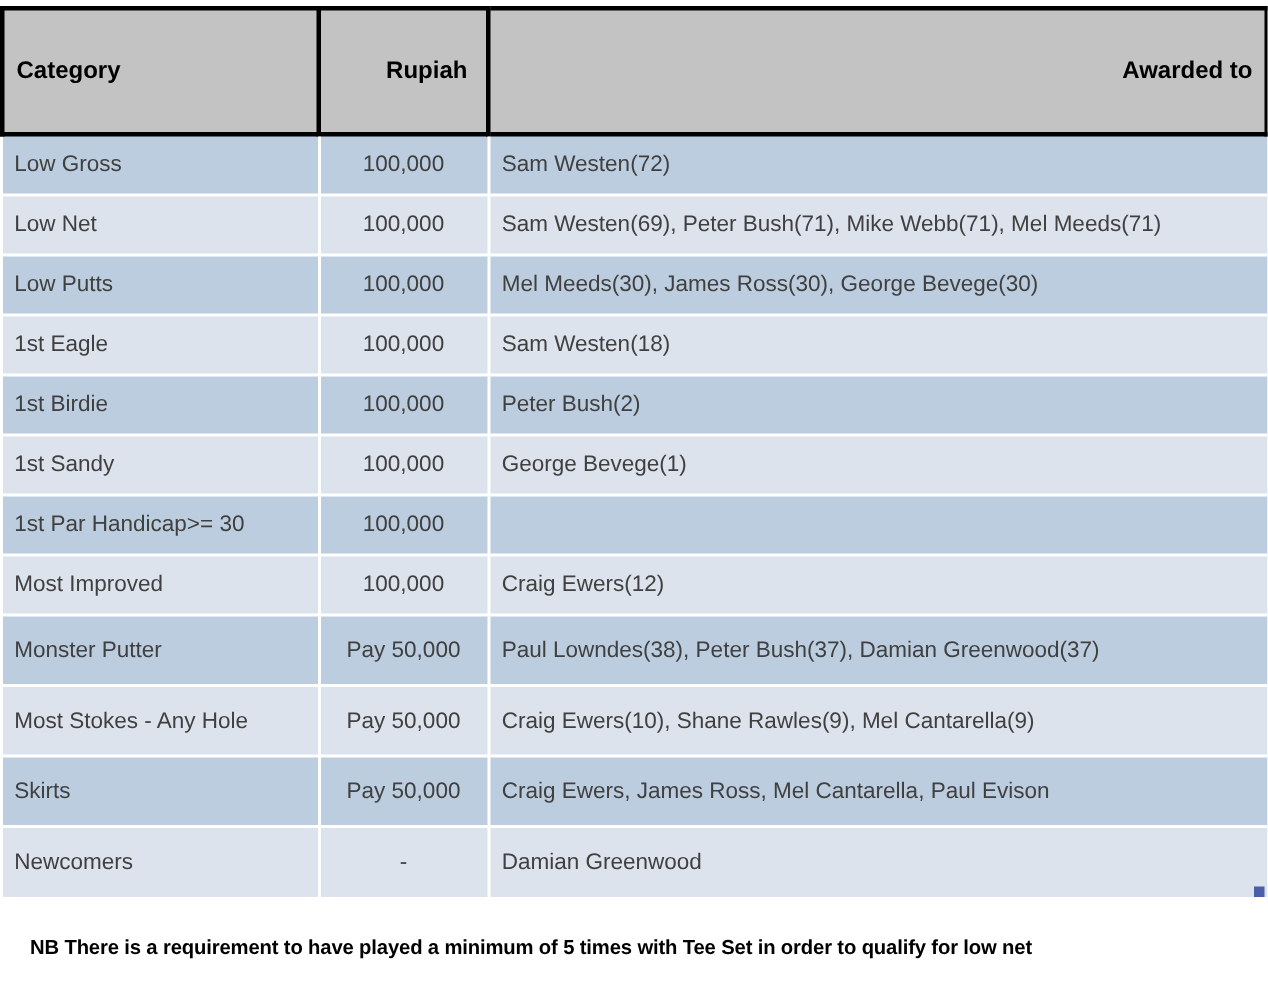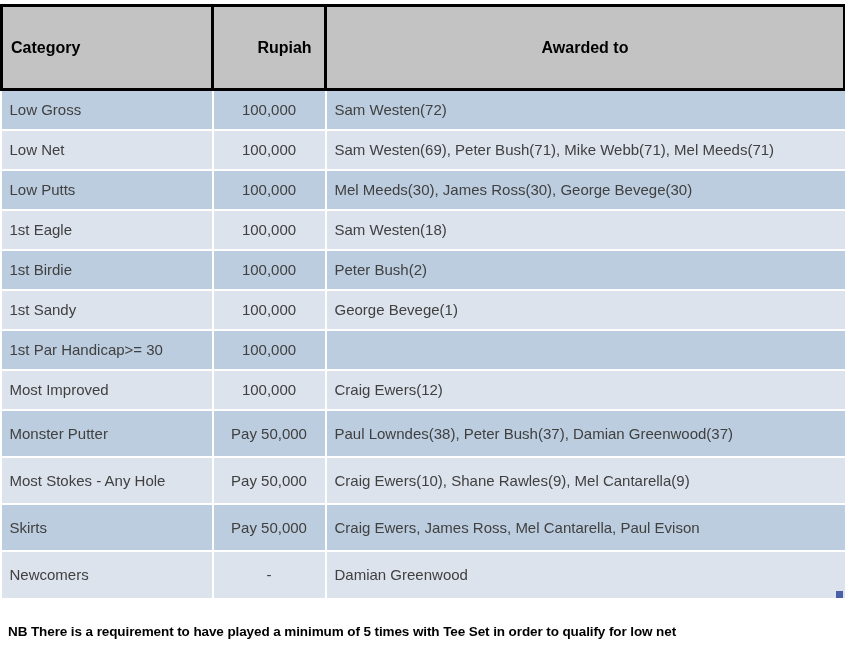--- a/index.html
+++ b/index.html
@@ -53,21 +53,21 @@
     border-bottom: 3px solid #000000;
     border-right: 3px solid #000000;
     box-sizing: border-box;
     vertical-align: middle;
   }
   thead tr.head-row th.th-category {
     border-left: 3px solid #000000;
     text-align: left;
   }
   thead tr.head-row th.th-rupiah  { text-align: center; padding-left: 39px; }
-  thead tr.head-row th.th-awarded { text-align: center; }
+  thead tr.head-row th.th-awarded { text-align: right; }
 
   
   tbody tr td {
     font-size: 15px;
     color: #404040;
     padding: 0 8px;
     box-sizing: border-box;
     vertical-align: middle;
     border: none;
   }
@@ -95,21 +95,21 @@
     width: 7px;
     height: 7px;
     background: #4a5fa8;
     right: 0px;
     bottom: 0px;
   }
 
   
   .footer-note {
     position: absolute;
-    left: 8px;
+    left: 20px;
     top: 624px;
     font-size: 13.5px;
     font-weight: bold;
     color: #000000;
     letter-spacing: -0.1px;
     white-space: nowrap;
   }
 </style>
 </head>
 <body>

